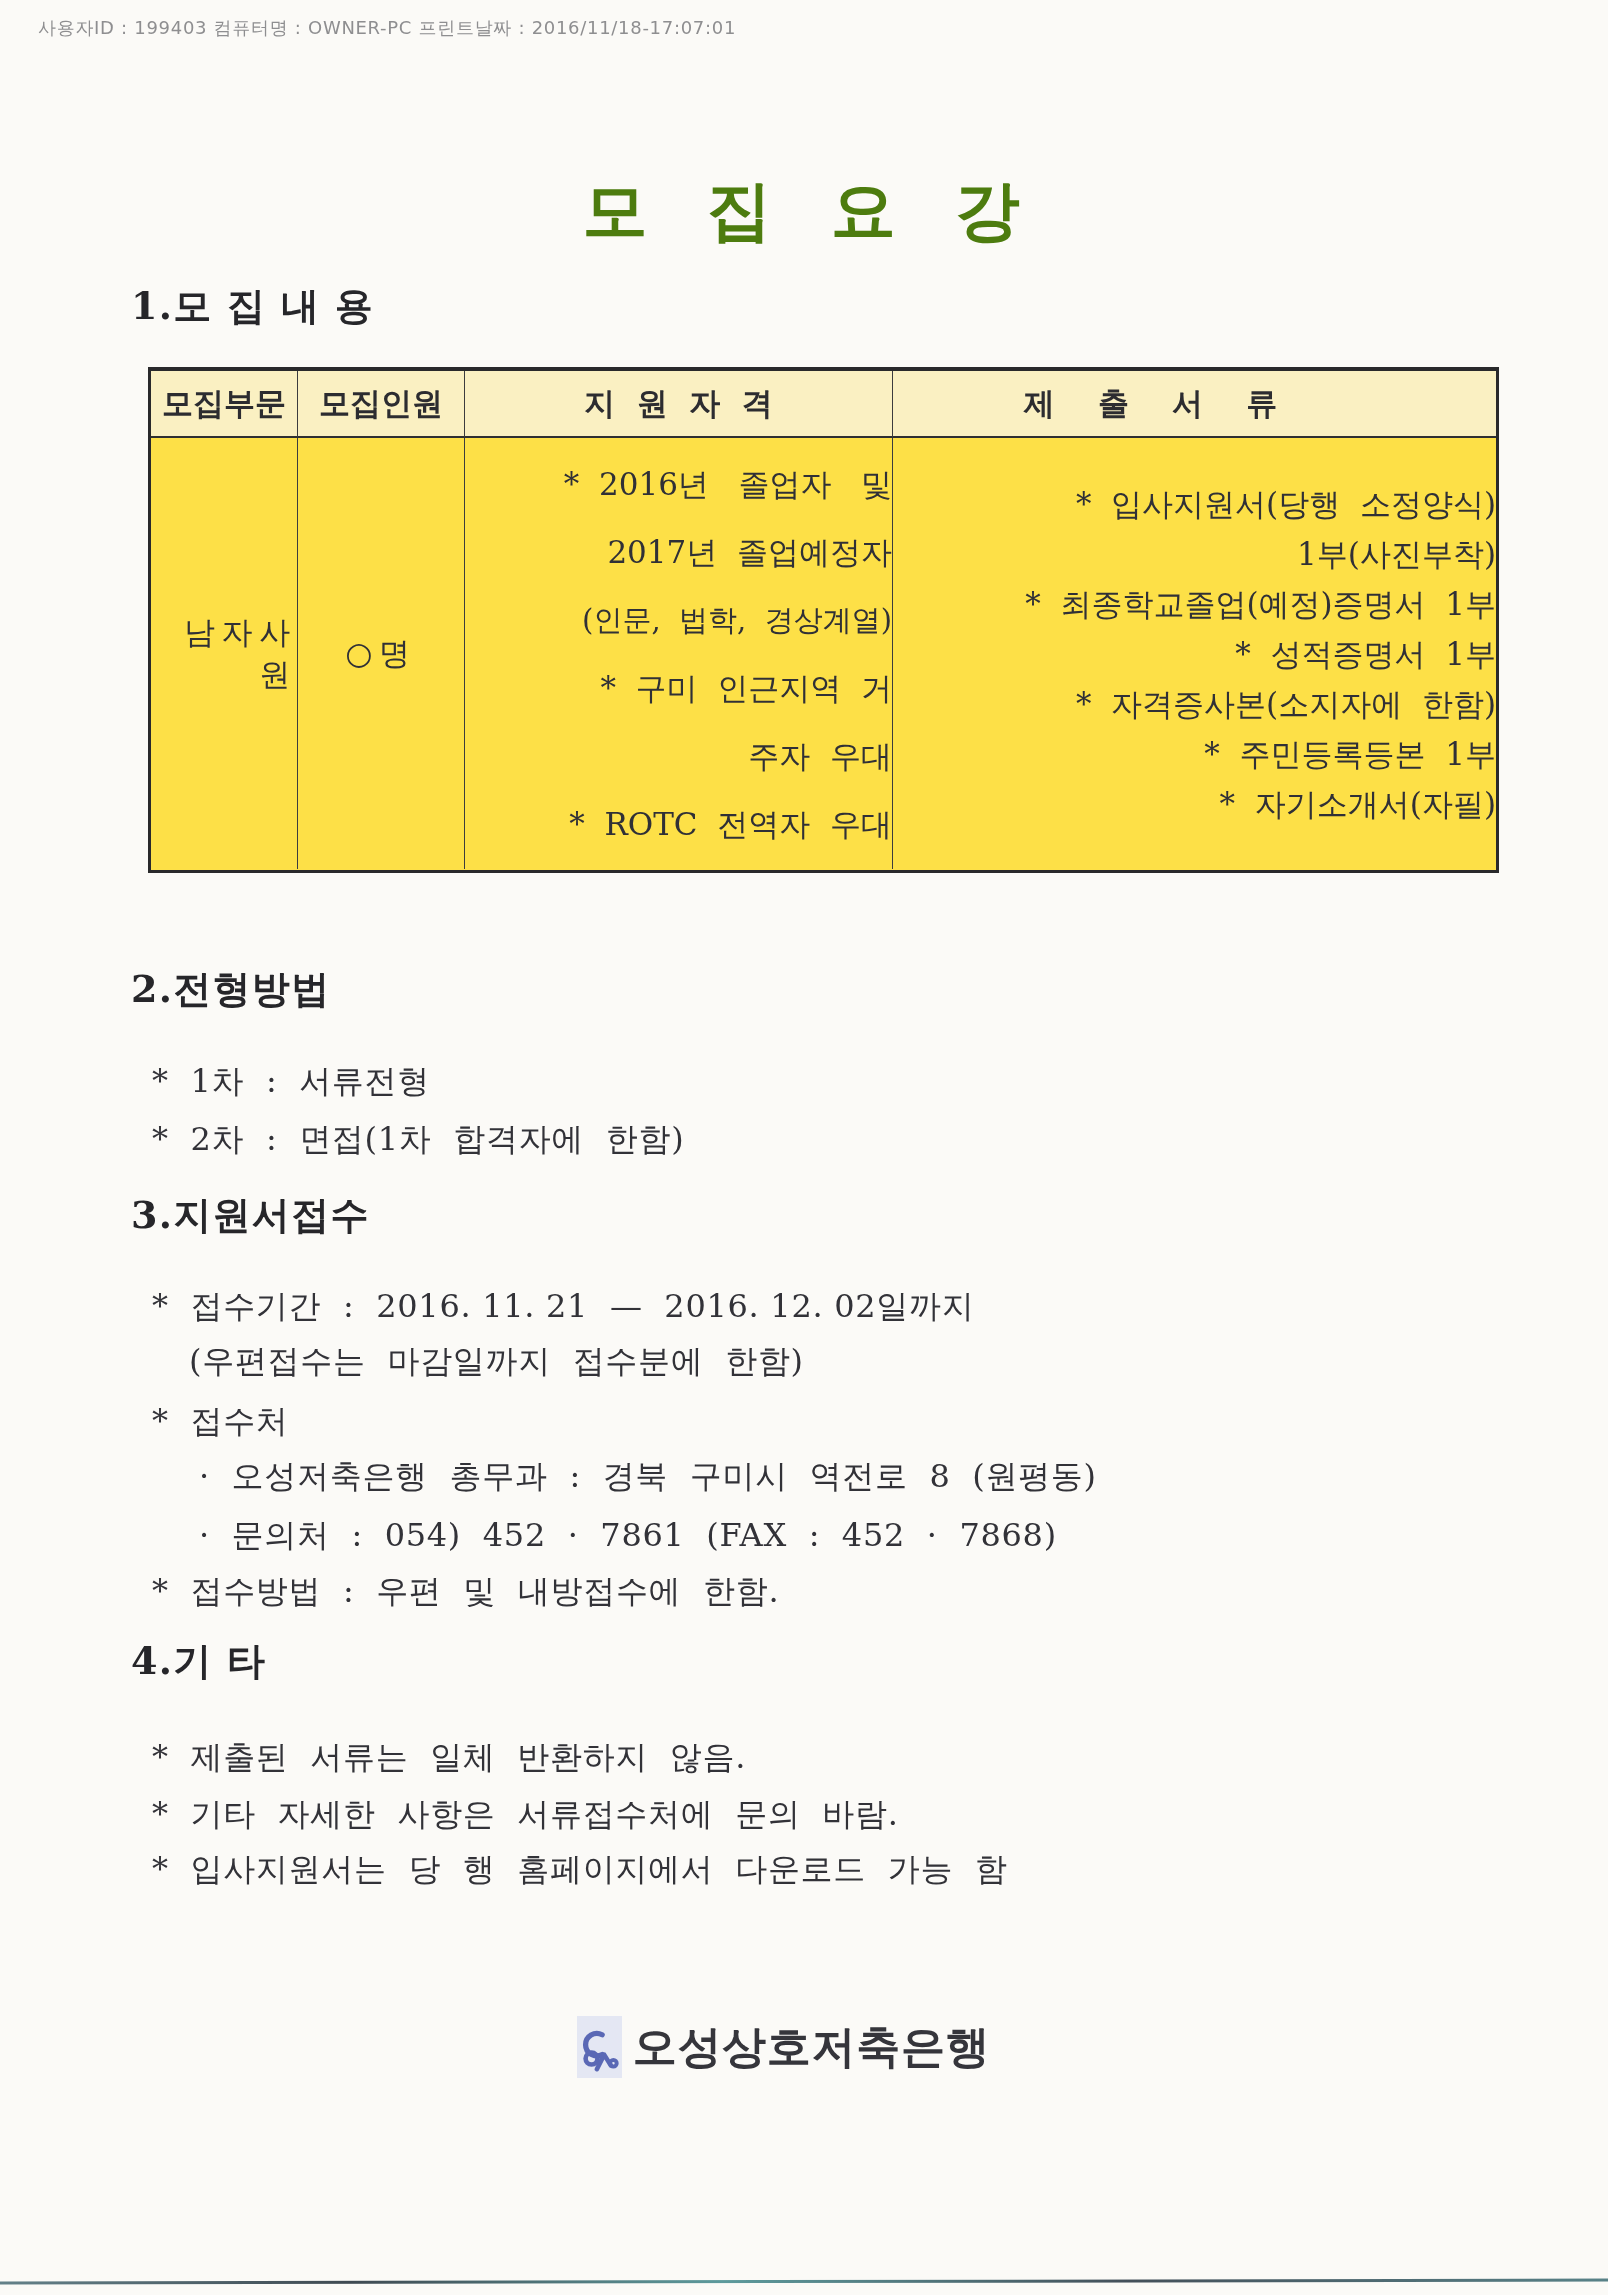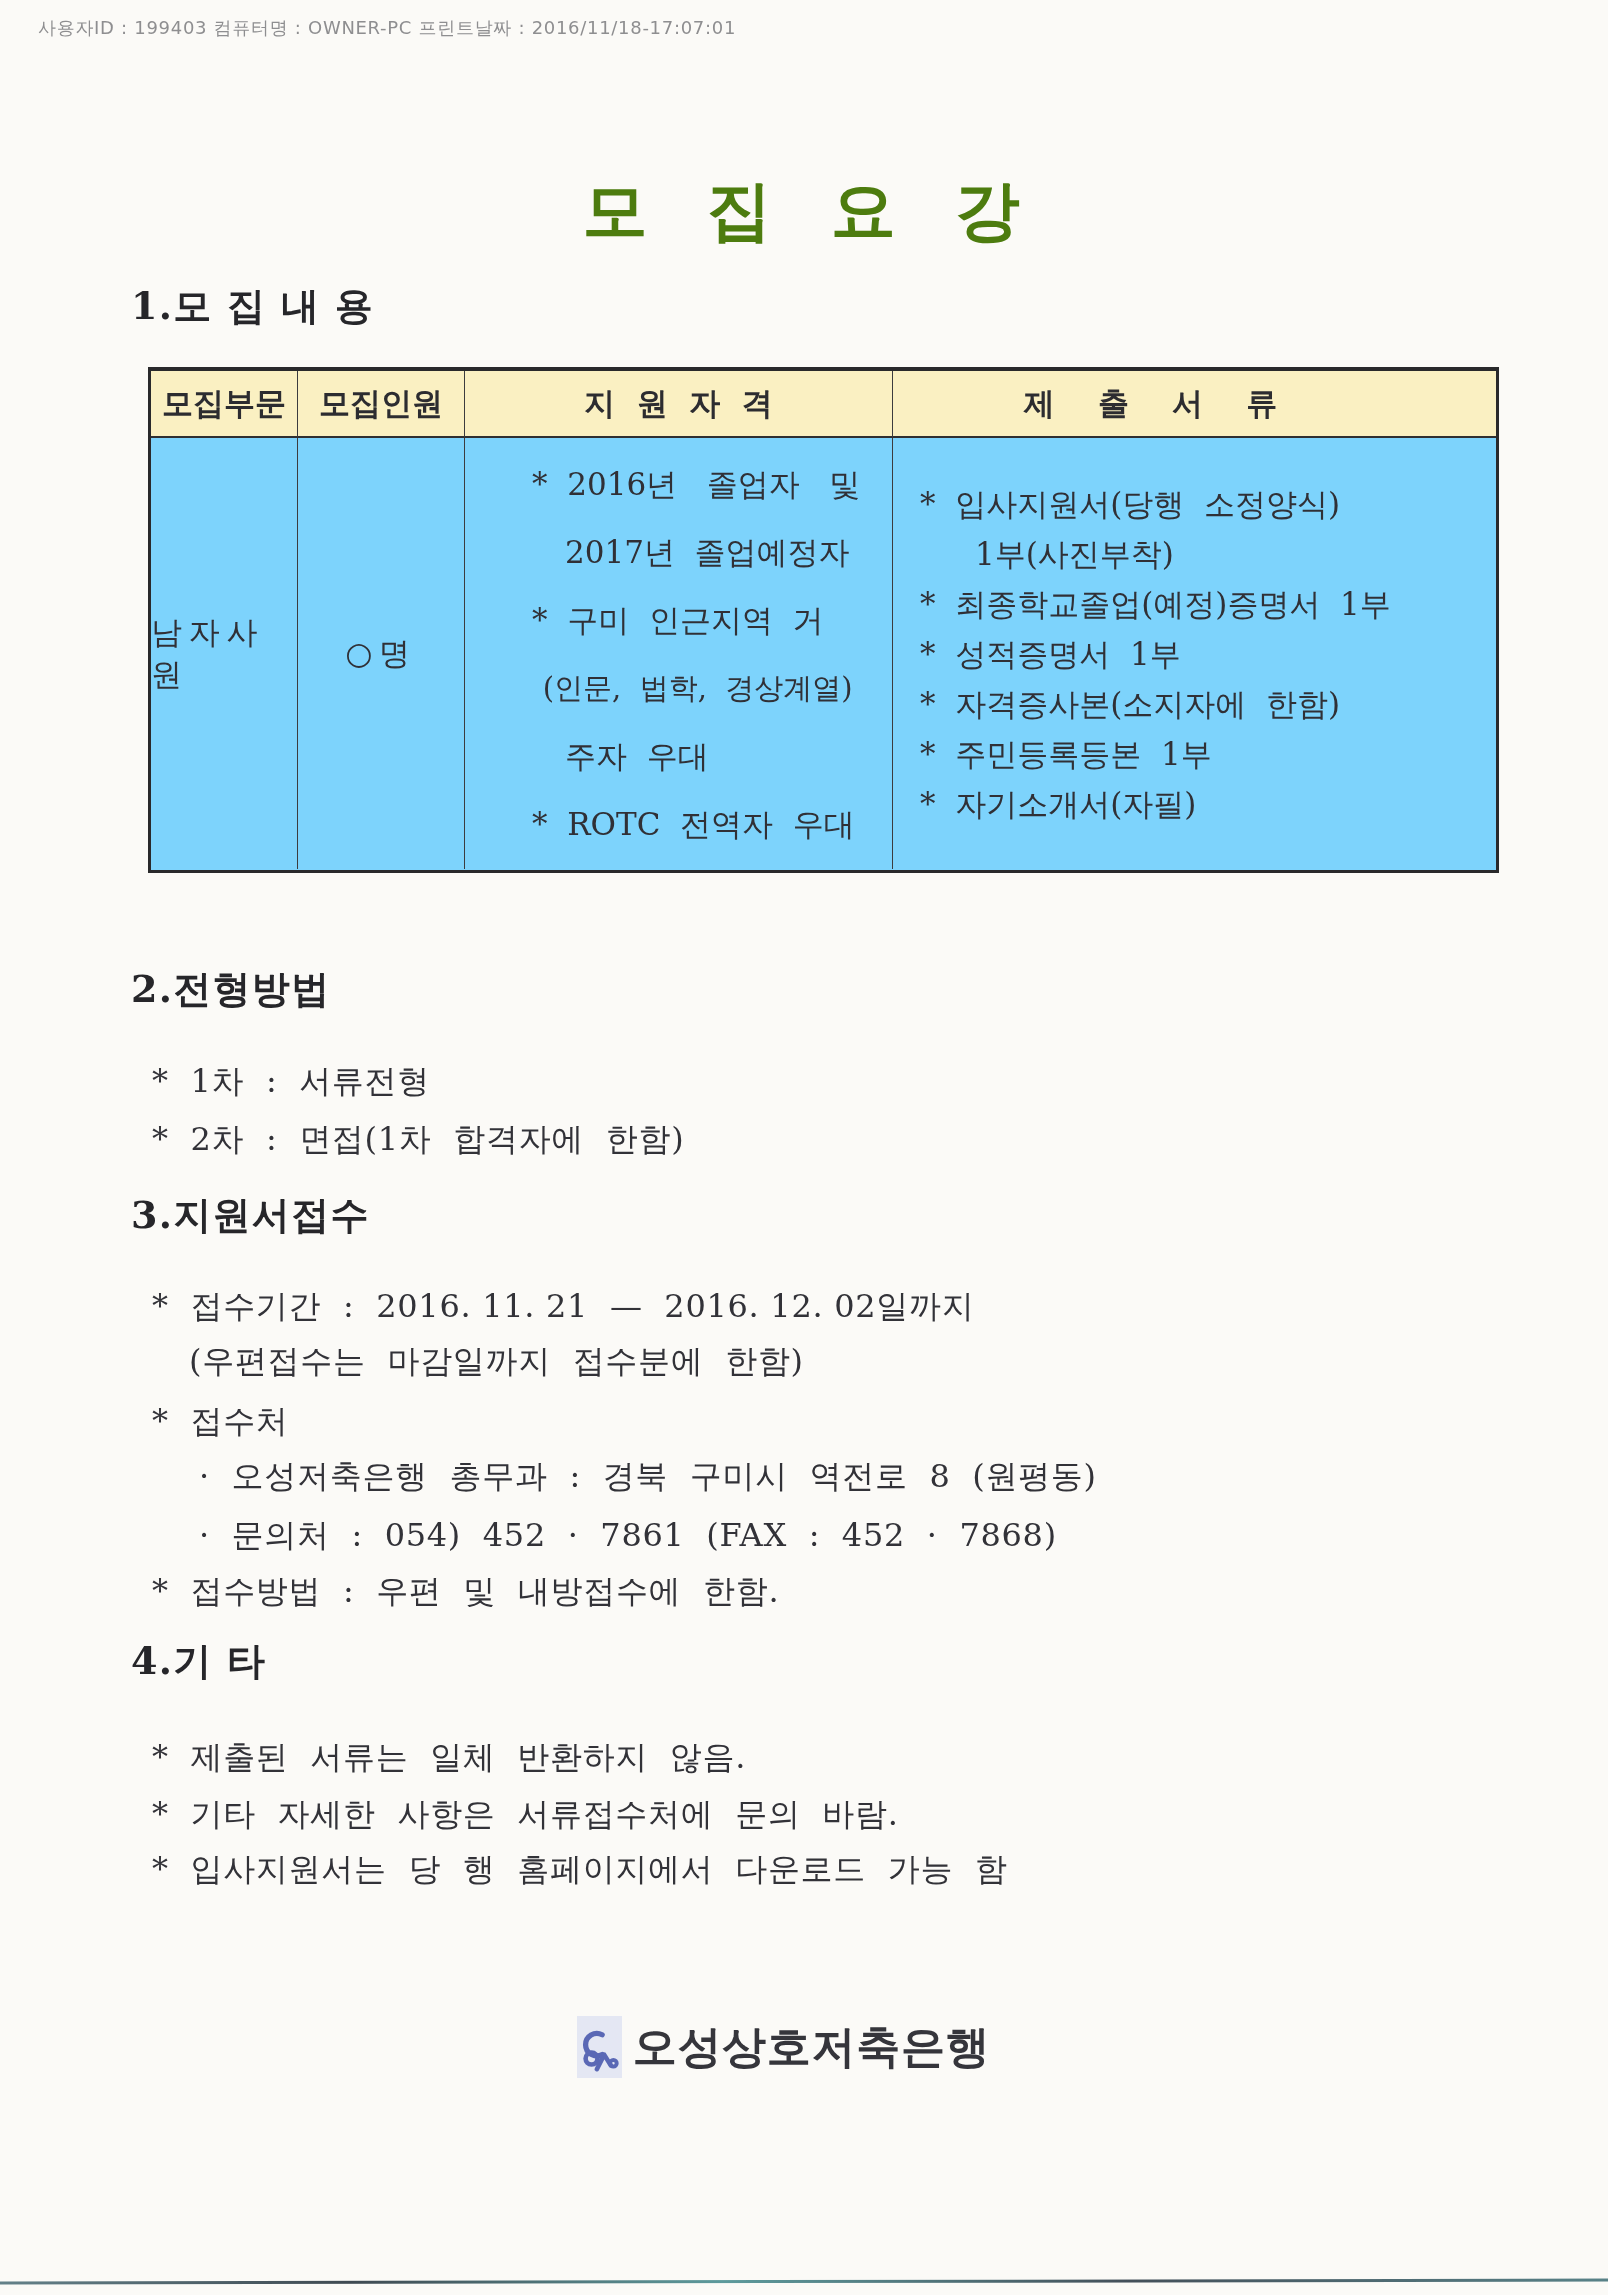--- a/index.html
+++ b/index.html
@@ -39,21 +39,22 @@
     letter-spacing: 0.7px;
     margin-top: 31px;
   }
 
   
   .recruit-table {
     position: absolute; left: 148px; top: 367px;
     width: 1351px; height: 506px;
     border: 3.3px solid #29292b; border-top-width: 4.7px;
     box-sizing: border-box;
-    background: #7dd3fc;
+    background: #fde047;
+    text-align: right;
   }
   .t-row-head {
     display: grid; grid-template-columns: 147px 167px 428px 1fr;
     height: 67px;
   }
   .t-row-body {
     display: grid; grid-template-columns: 147px 167px 428px 1fr;
     height: 431px;
   }
   .th-cell {
@@ -119,22 +120,22 @@
       <div class="th-cell sep">모집인원</div>
       <div class="th-cell sep">지  원  자  격</div>
       <div class="th-cell th-docs">제    출    서    류</div>
     </div>
     <div class="t-row-body">
       <div class="td-cell td-center sep">남자사원</div>
       <div class="td-cell td-center sep">○명</div>
       <div class="td-cell cell-quals sep">
         <div class="q-line">*  2016년   졸업자   및</div>
         <div class="q-line ind">2017년  졸업예정자</div>
+        <div class="q-line small">(인문,  법학,  경상계열)</div>
         <div class="q-line">*  구미  인근지역  거</div>
-        <div class="q-line small">(인문,  법학,  경상계열)</div>
         <div class="q-line ind">주자  우대</div>
         <div class="q-line">*  ROTC  전역자  우대</div>
       </div>
       <div class="td-cell cell-docs">
         <div class="d-line">*  입사지원서(당행  소정양식)</div>
         <div class="d-line ind">1부(사진부착)</div>
         <div class="d-line">*  최종학교졸업(예정)증명서  1부</div>
         <div class="d-line">*  성적증명서  1부</div>
         <div class="d-line">*  자격증사본(소지자에  한함)</div>
         <div class="d-line">*  주민등록등본  1부</div>

